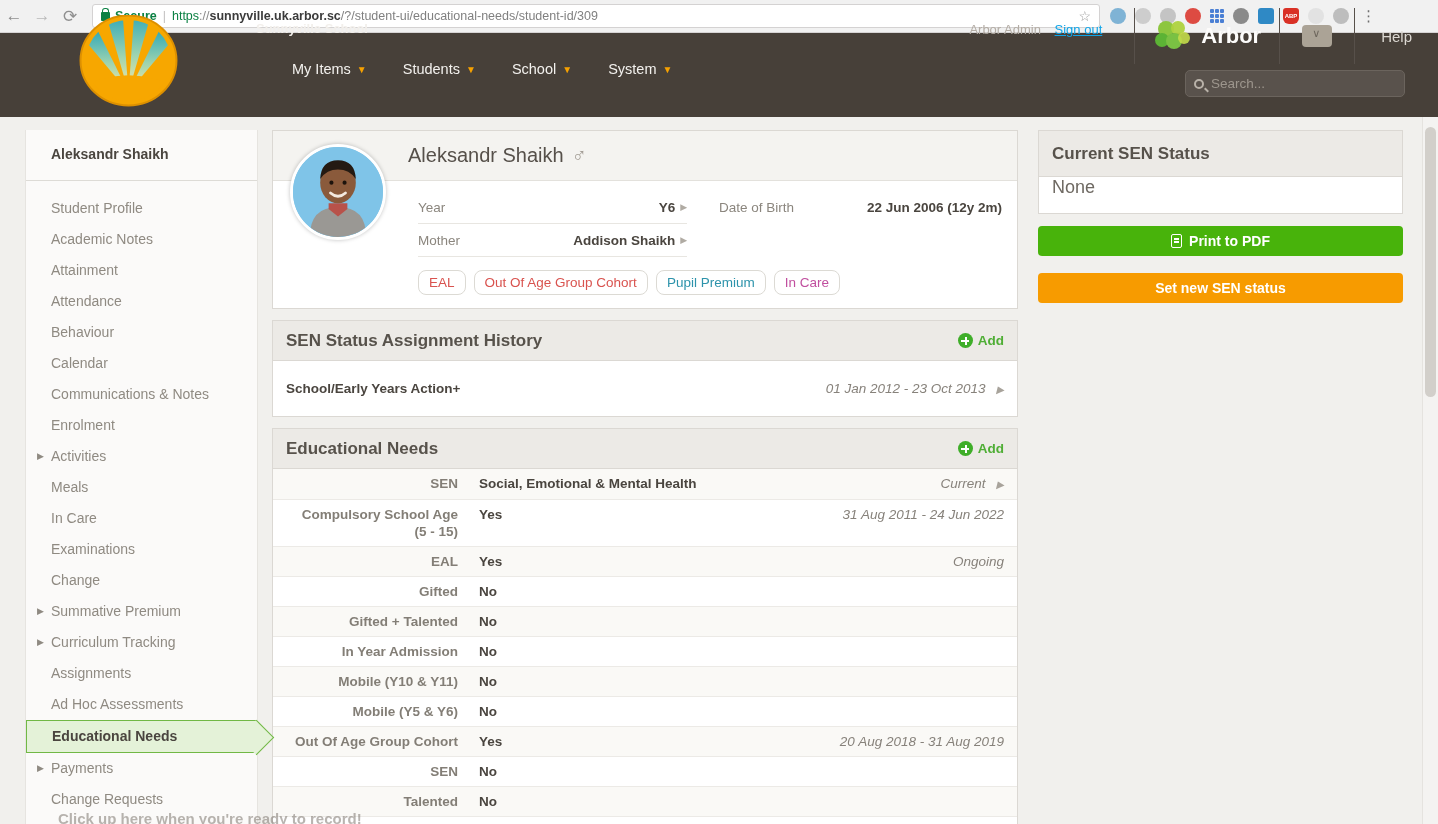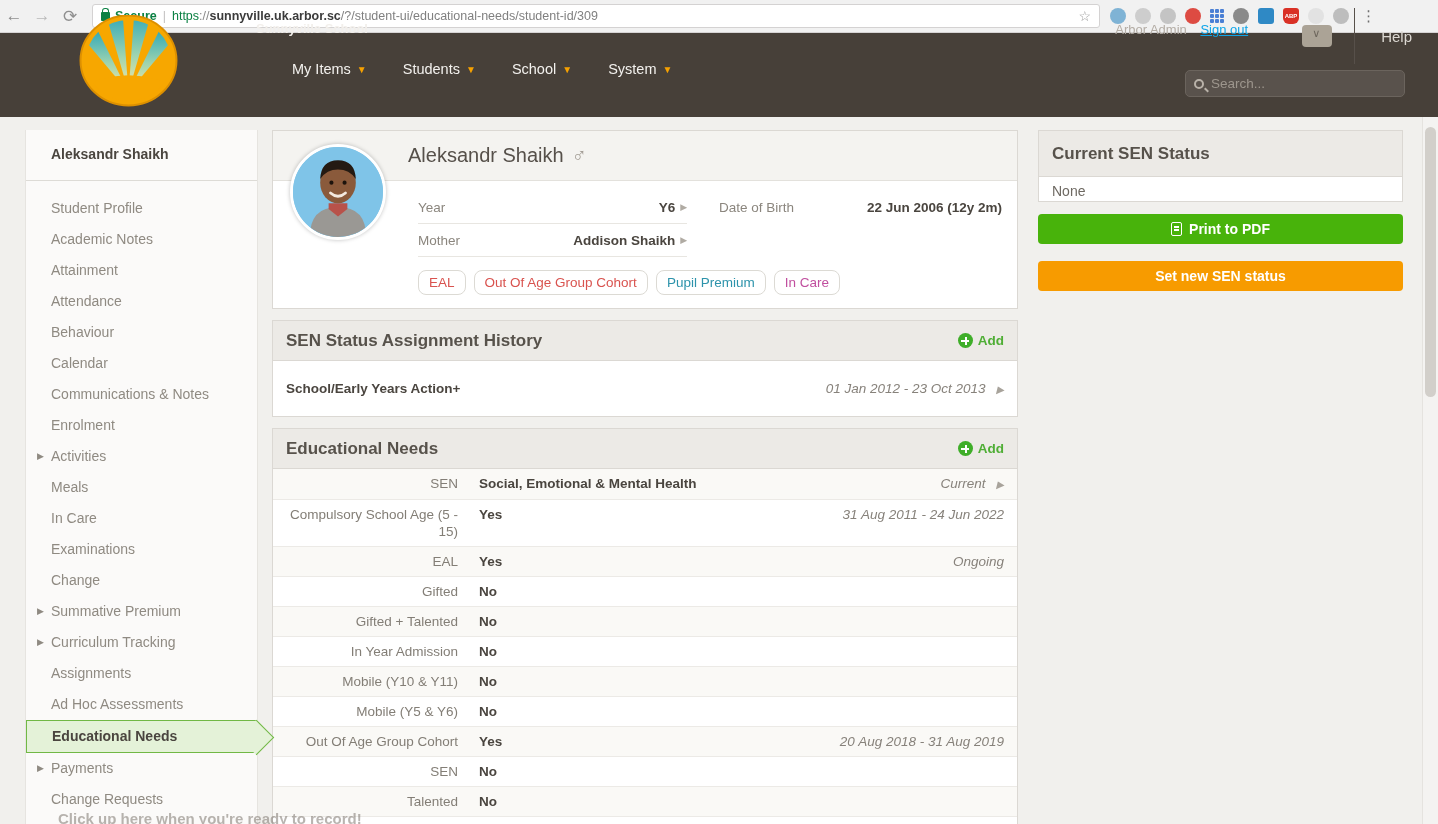--- a/index.html
+++ b/index.html
@@ -128,30 +128,30 @@
   
   .hist-row { display:grid; grid-template-columns:1fr auto; padding:20px 13px 20px 13px; font-size:13.5px; }
   .hist-label { font-weight:bold; color:#4a453f; }
   .date-txt { font-style:italic; color:#87827b; }
   .row-arrow { display:inline-block; color:#a8a39b; font-size:10px; margin-left:7px; }
   .row-arrow::before { content:"▶"; }
 
   .en-row { display:grid; grid-template-columns:172px 1fr auto; column-gap:21px;
     align-items:start; padding:6px 13px; font-size:13.5px; border-bottom:1px solid #eceae6; line-height:17px; }
   .en-row:nth-child(odd) { background:#faf9f6; }
-  .en-label { text-align:right; color:#837e76; font-weight:normal; }
+  .en-label { text-align:right; color:#837e76; font-weight:bold; }
   .en-value { font-weight:bold; color:#4a453f; }
   .en-status { text-align:right; font-style:italic; color:#87827b; white-space:nowrap; }
   .en-body { padding-bottom:14px; }
 
   
   .right-col { position:absolute; left:1038px; top:13px; width:365px; }
   .rpanel-h { background:#eceae6; border-bottom:1px solid #dbd8d3; height:46px;
     display:flex; align-items:center; padding:0 13px; }
-  .rpanel-body { font-size:14px; color:#6e6962; padding:6px 13px; height:24px; }
+  .rpanel-body { font-size:18px; color:#6e6962; padding:0 13px; height:36px; }
   .btn { display:flex; align-items:center; justify-content:center; height:30px;
     border-radius:4px; color:#fff; font-size:14px; font-weight:bold; cursor:pointer; }
   .btn-green { background:#48b30b; margin-top:12px; }
   .btn-orange { background:#f79b00; margin-top:17px; }
   .pdf-icon { width:11px; height:14px; border:1.5px solid #fff; border-radius:2px; margin-right:7px; position:relative; }
   .pdf-icon::before { content:""; position:absolute; left:1.5px; top:3px; width:5px; height:1.5px; background:#fff; box-shadow:0 3px 0 #fff; }
 
   
   .record-overlay { position:absolute; left:58px; top:693px; z-index:40;
     font-size:15px; font-weight:bold; color:rgba(125,119,112,.55); white-space:nowrap; pointer-events:none; }
@@ -219,20 +219,30 @@
       <path d="M5,72 Q50,50 95,72 L95,94 L5,94 Z" fill="#f7a700"></path>
     </g>
   </svg>
   <div class="school-name">Sunnyville School</div>
 
   <div class="hdr-right">
     <div class="admin-box">
       <span class="admin-name">Arbor Admin</span>
       <span class="sign-out">Sign out</span>
     </div>
+    <div class="brand-box">
+      <svg class="arbor-logo" viewBox="0 0 40 34">
+        <circle cx="13" cy="10" r="8" fill="#8dc63f"></circle>
+        <circle cx="25" cy="9" r="7" fill="#aed23e" opacity="0.95"></circle>
+        <circle cx="9" cy="21" r="7" fill="#5cb335"></circle>
+        <circle cx="21" cy="22" r="8" fill="#7ac143"></circle>
+        <circle cx="31" cy="19" r="6" fill="#c3dc4a" opacity="0.9"></circle>
+      </svg>
+      <span class="brand-name">Arbor</span>
+    </div>
     <div class="bubble-box">
       <span class="chat-bubble"></span>
     </div>
     <div class="help-box">Help</div>
   </div>
 
   <div class="main-nav" id="main-nav">
       <span class="nav-item">
     <span>My Items</span><span class="caret-down"></span>
   </span>

